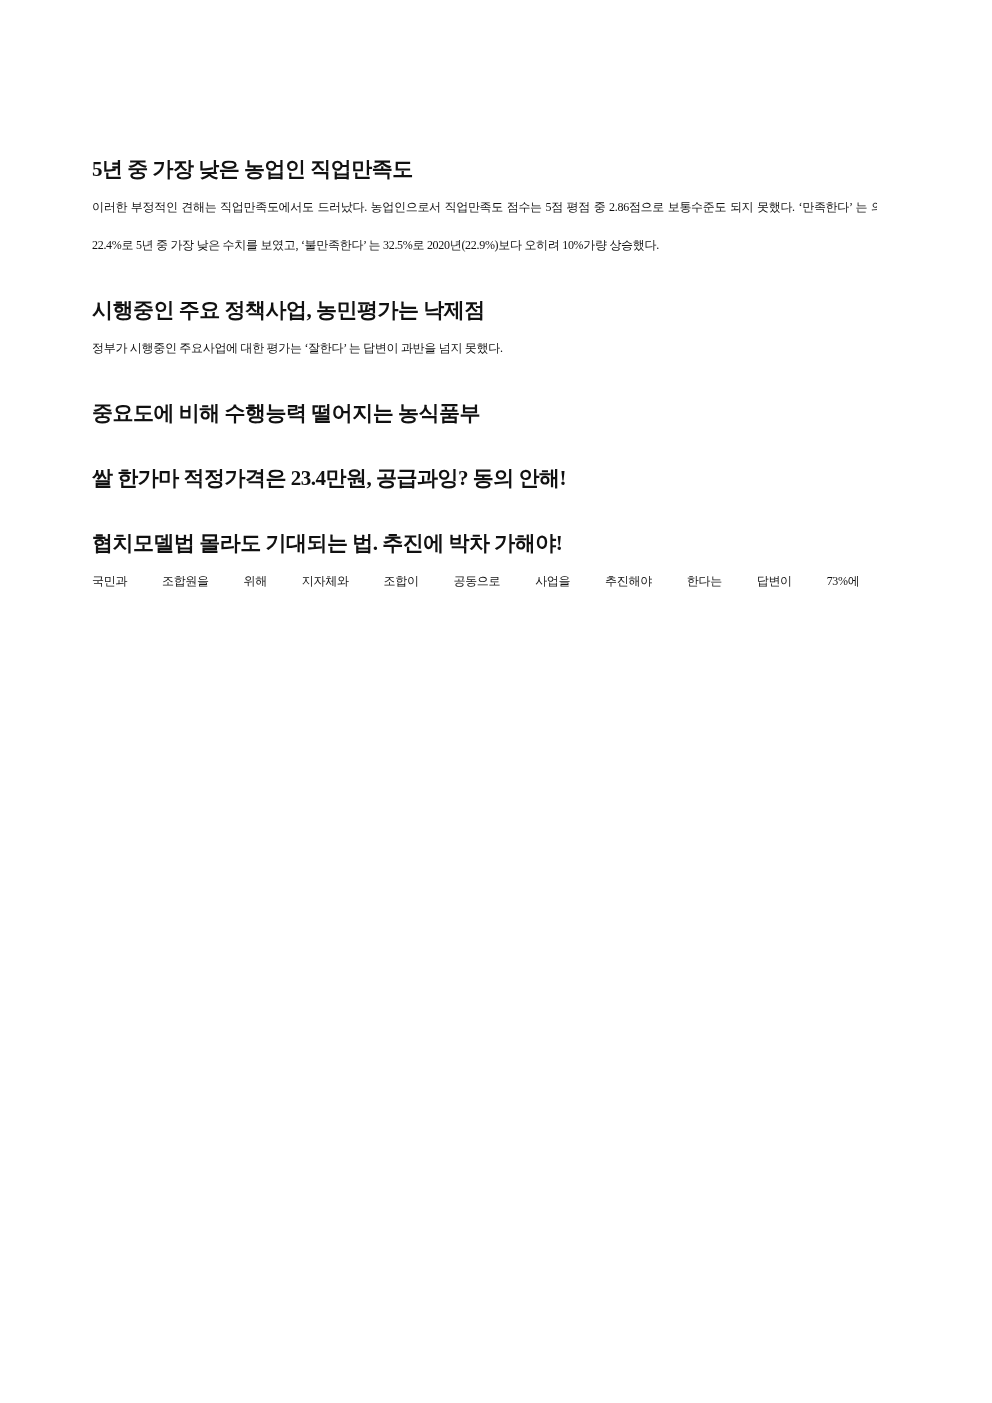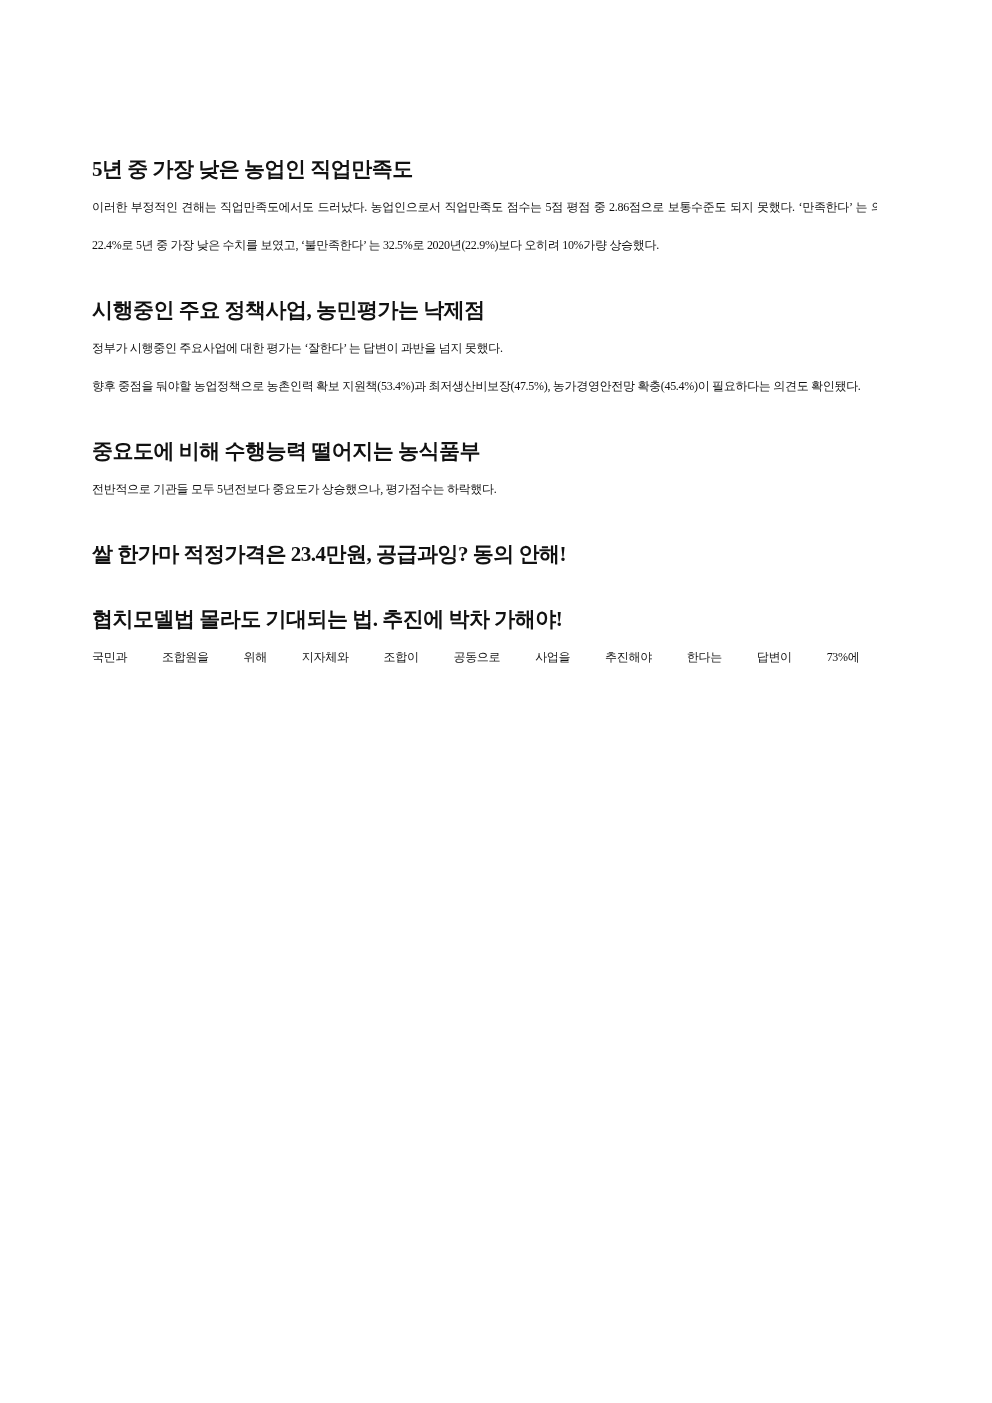--- a/index.html
+++ b/index.html
@@ -57,26 +57,24 @@
 
     <div class="section">
       <h2 class="section-heading">5년 중 가장 낮은 농업인 직업만족도</h2>
       <p class="paragraph">이러한 부정적인 견해는 직업만족도에서도 드러났다. 농업인으로서 직업만족도 점수는 5점 평점 중 2.86점으로 보통수준도 되지 못했다. ‘만족한다’ 는 의견이 22.4%로 5년 중 가장 낮은 수치를 보였고, ‘불만족한다’ 는 32.5%로 2020년(22.9%)보다 오히려 10%가량 상승했다.</p>
     </div>
 
 
     <div class="section">
       <h2 class="section-heading">시행중인 주요 정책사업, 농민평가는 낙제점</h2>
       <p class="paragraph">정부가 시행중인 주요사업에 대한 평가는 ‘잘한다’ 는 답변이 과반을 넘지 못했다.</p>
-      <p class="paragraph">향후 중점을 둬야할 농업정책으로 농촌인력 확보 지원책(53.4%)과 최저생산비보장(47.5%), 농가경영안전망 확충(45.4%)이 필요하다는 의견도 확인됐다.</p>
     </div>
 
     <div class="section">
       <h2 class="section-heading">중요도에 비해 수행능력 떨어지는 농식품부</h2>
-      <p class="paragraph">전반적으로 기관들 모두 5년전보다 중요도가 상승했으나, 평가점수는 하락했다.</p>
     </div>
 
     <div class="section">
       <h2 class="section-heading">쌀 한가마 적정가격은 23.4만원, 공급과잉? 동의 안해!</h2>
     </div>
 
     <div class="section">
       <h2 class="section-heading">협치모델법 몰라도 기대되는 법. 추진에 박차 가해야!</h2>
       <p class="paragraph fill-last">국민과 조합원을 위해 지자체와 조합이 공동으로 사업을 추진해야 한다는 답변이 73%에 달</p>
     </div>

